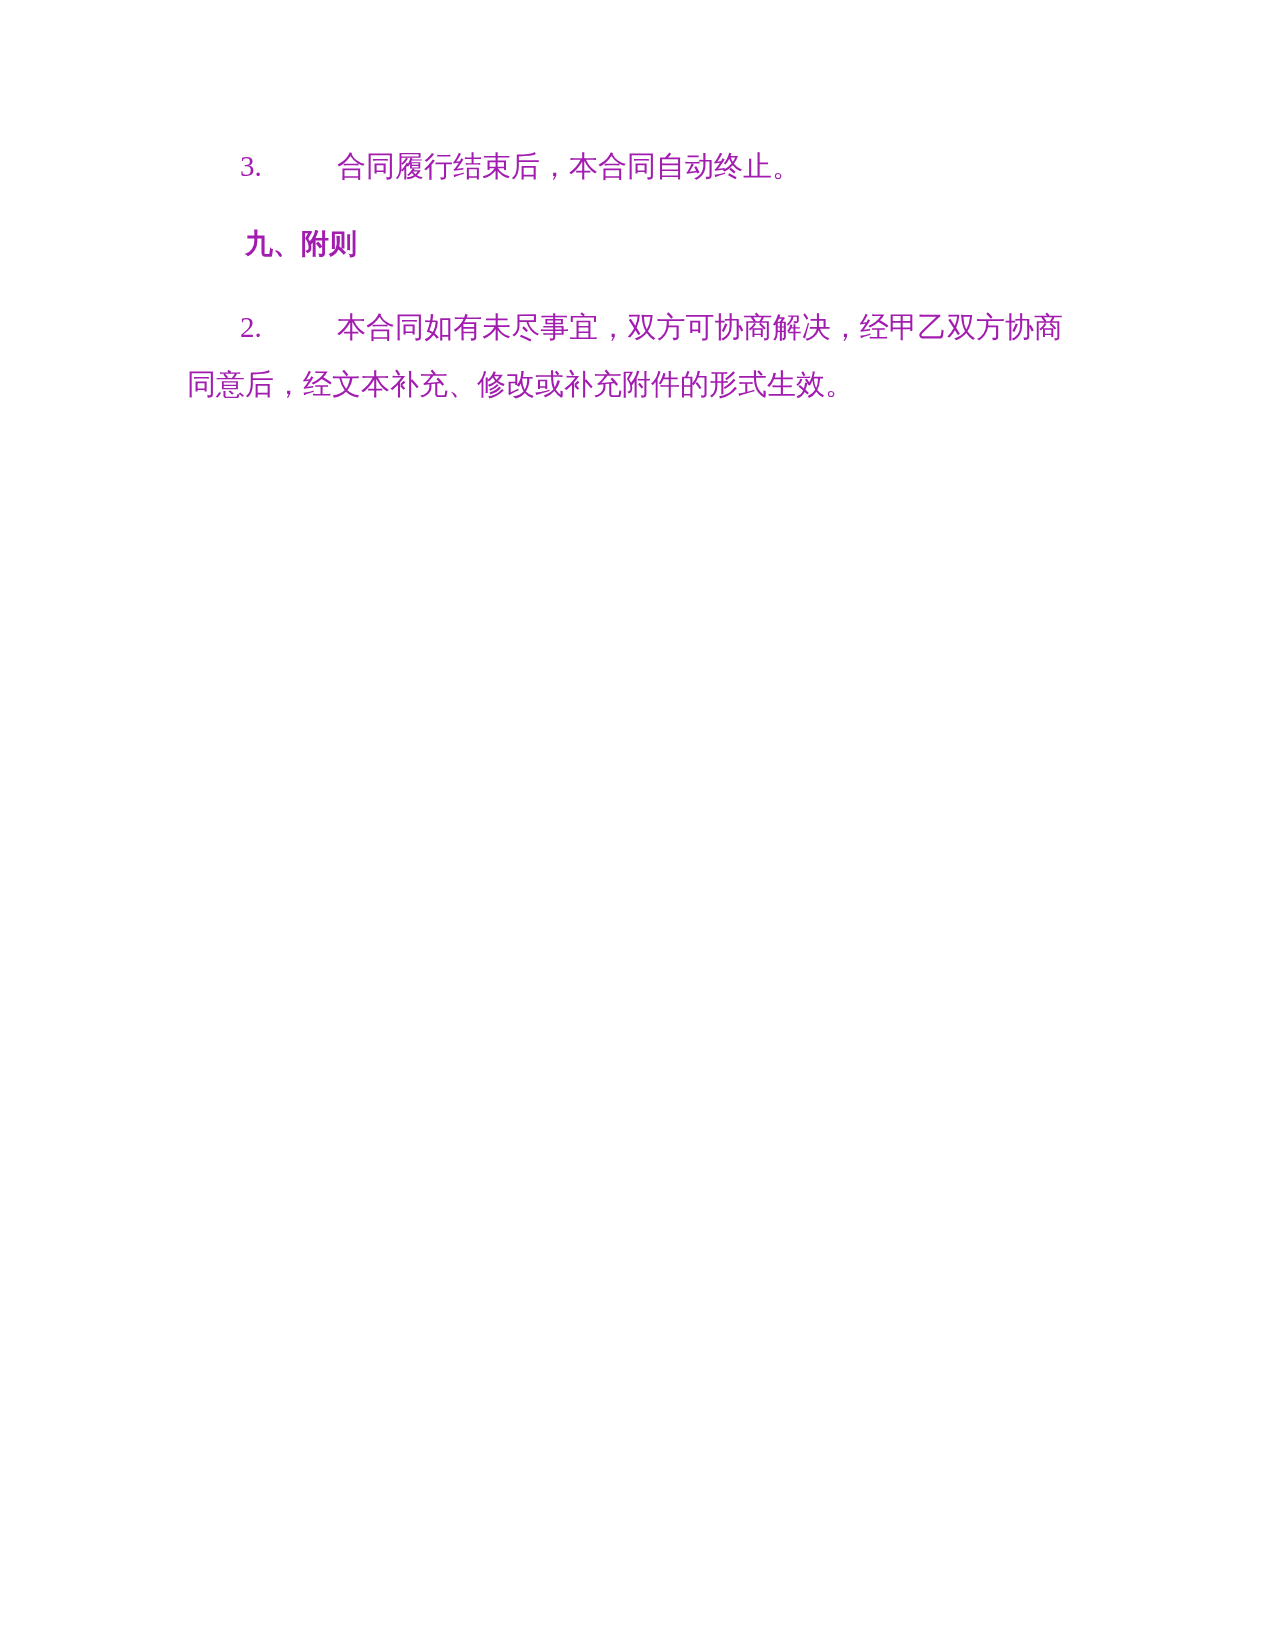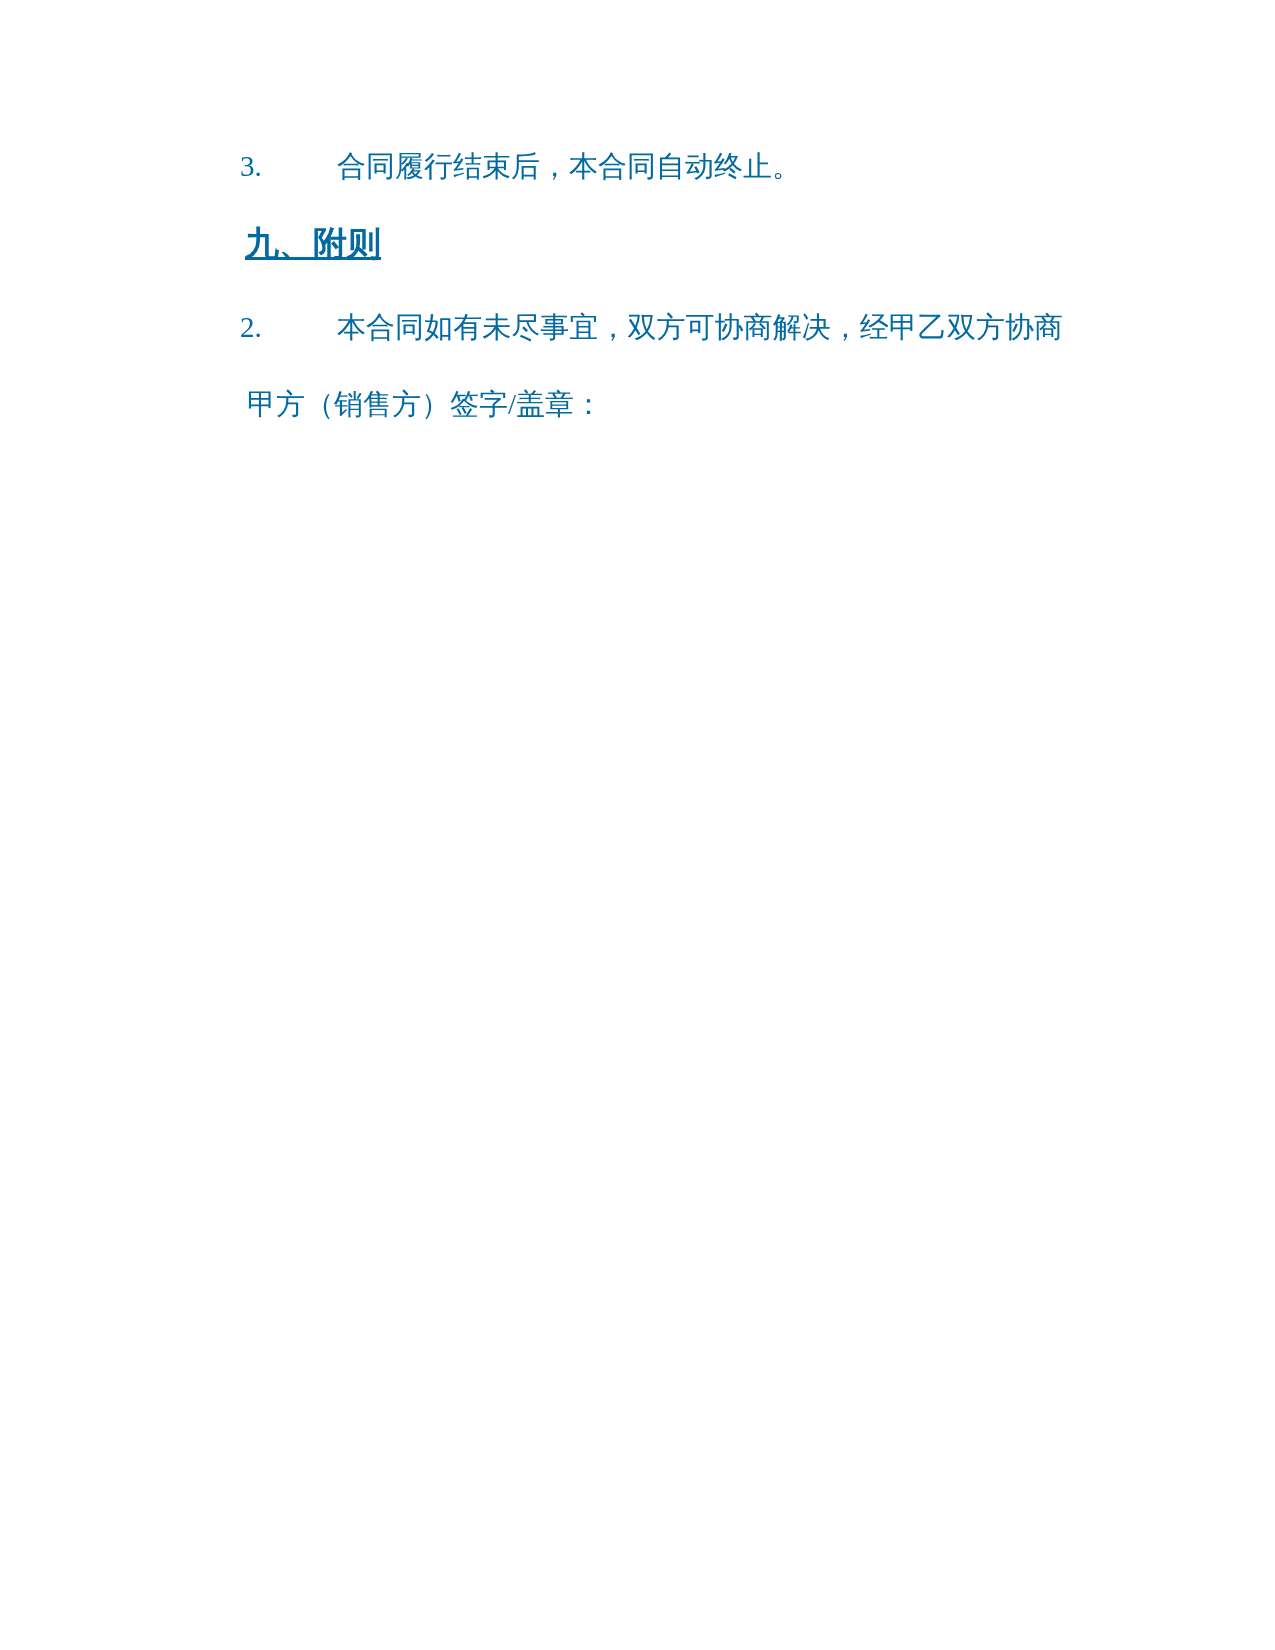--- a/index.html
+++ b/index.html
@@ -14,31 +14,30 @@
     background: #ffffff;
     overflow: hidden;
   }
   .content {
     box-sizing: border-box;
     width: 1275px;
     padding: 138px 212px 0 187px;
     font-family: "Liberation Serif", "DejaVu Serif", serif;
     font-size: 29px;
     line-height: 57px;
-    color: #0369a1;
+    color: #a21caf;
   }
   .para {
     margin: 0 0 20px 0;
   }
   .heading {
     margin: 0 0 27px 0;
     font-weight: bold;
-    font-size: 34px;
+    font-size: 28px;
     text-indent: 58px;
-    text-decoration: underline;
   }
   .line {
     display: block;
   }
   .first {
     text-indent: 53px;
   }
   .num {
     display: inline-block;
     width: 97px;
@@ -60,21 +59,19 @@
 
     <p class="para">
       <span class="line first"><span class="num">3.</span><span>合同履行结束后，本合同自动终止。</span></span>
     </p>
 
     <h2 class="heading">九、附则</h2>
 
 
     <p class="para">
       <span class="line first full"><span class="num">2.</span><span>本合同如有未尽事宜，双方可协商解决，经甲乙双方协商</span></span>
+      <span class="line">同意后，经文本补充、修改或补充附件的形式生效。</span>
     </p>
 
-    <p class="para">
-      <span class="line sig">甲方（销售方）签字/盖章：</span>
-    </p>
 
 
   </div>
 </div>
 
 </body></html>

